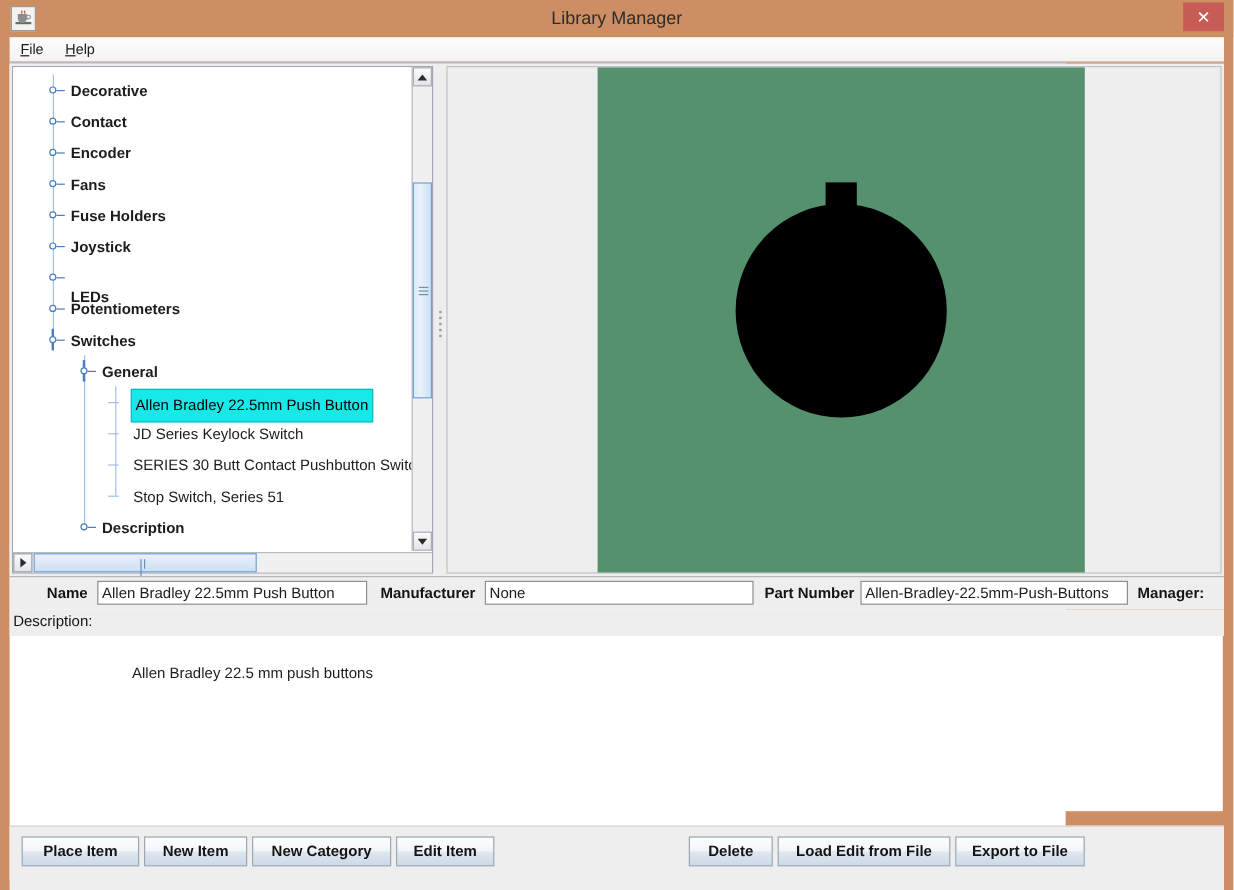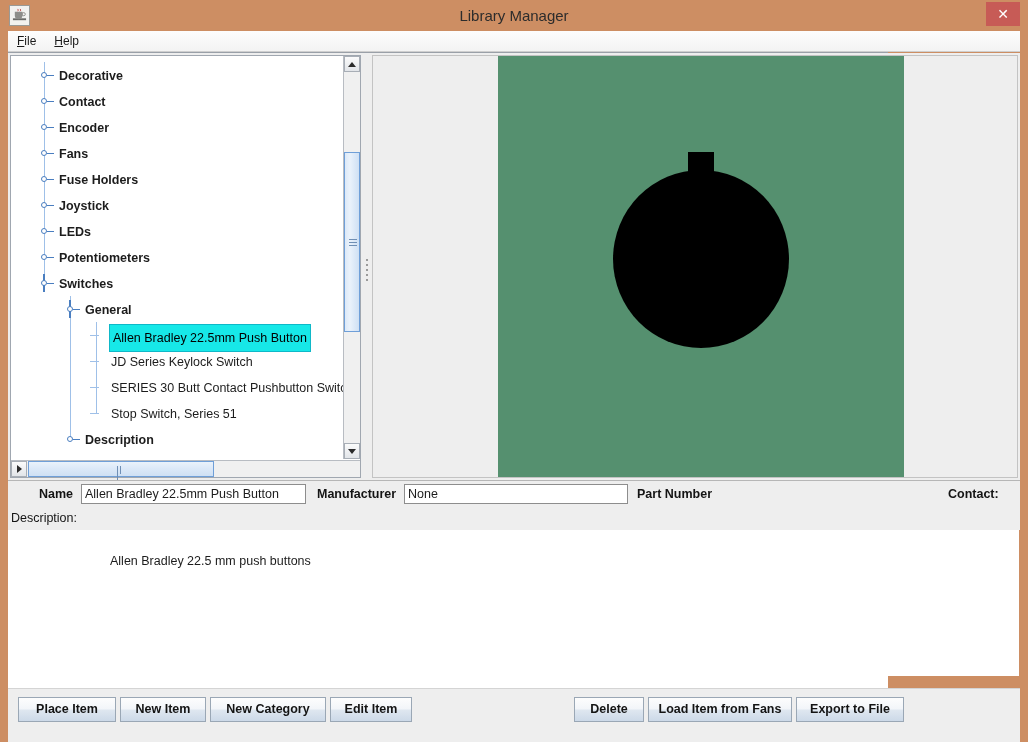--- a/index.html
+++ b/index.html
@@ -395,21 +395,21 @@
                   <span class="circ"></span>
                   <span class="stem-h"></span>
                 </span>
                 <span class="tree-label" style="position: absolute; left: 46px; top: 0px;">Joystick</span>
               </div>
               <div class="tree-row bold" style="top: 162px;">
                 <span class="handle" style="left: 26px;">
                   <span class="circ"></span>
                   <span class="stem-h"></span>
                 </span>
-                <span class="tree-label" style="position: absolute; left: 46px; top: 0px;">LEDs</span>
+                <span class="tree-label" style="position: absolute; left: 46px; top: 16px;">LEDs</span>
               </div>
               <div class="tree-row bold" style="top: 188px;">
                 <span class="handle" style="left: 26px;">
                   <span class="circ"></span>
                   <span class="stem-h"></span>
                 </span>
                 <span class="tree-label" style="position: absolute; left: 46px; top: 0px;">Potentiometers</span>
               </div>
               <div class="tree-row bold" style="top: 214px;">
                 <span class="handle" style="left: 26px;">
@@ -512,35 +512,36 @@
     </div>
 
     <div id="fields-row">
       <div class="field-label" style="left:31px">Name</div>
       <input class="field-input" style="left: 73px; width: 225px;" value="Allen Bradley 22.5mm Push Button">
 
       <div class="field-label" style="left:309px">Manufacturer</div>
       <input class="field-input" style="left: 396px; width: 224px;" value="None">
 
       <div class="field-label" style="left:629px">Part Number</div>
-
-      <div class="field-label" style="left:940px">Contact:</div>
+      <input class="field-input" style="left: 709px; width: 223px;" value="Allen-Bradley-22.5mm-Push-Buttons">
+
+      <div class="field-label" style="left:940px">Manager:</div>
     </div>
 
     <div id="desc-label-bar">
       <div id="desc-label">Description:</div>
     </div>
     <div id="desc-area">
       <div id="desc-text">Allen Bradley 22.5 mm push buttons</div>
     </div>
 
     <div id="button-bar">
         <button class="jbutton" style="left: 10px; top: 8px; width: 98px;">Place Item</button>
         <button class="jbutton" style="left: 112px; top: 8px; width: 86px;">New Item</button>
         <button class="jbutton" style="left: 202px; top: 8px; width: 116px;">New Category</button>
         <button class="jbutton" style="left: 322px; top: 8px; width: 82px;">Edit Item</button>
         <button class="jbutton" style="left: 566px; top: 8px; width: 70px;">Delete</button>
-        <button class="jbutton" style="left: 640px; top: 8px; width: 144px;">Load Item from Fans</button>
+        <button class="jbutton" style="left: 640px; top: 8px; width: 144px;">Load Edit from File</button>
         <button class="jbutton" style="left: 788px; top: 8px; width: 108px;">Export to File</button>
       </div>
 
   </div>
 </div>
 
 </body></html>

